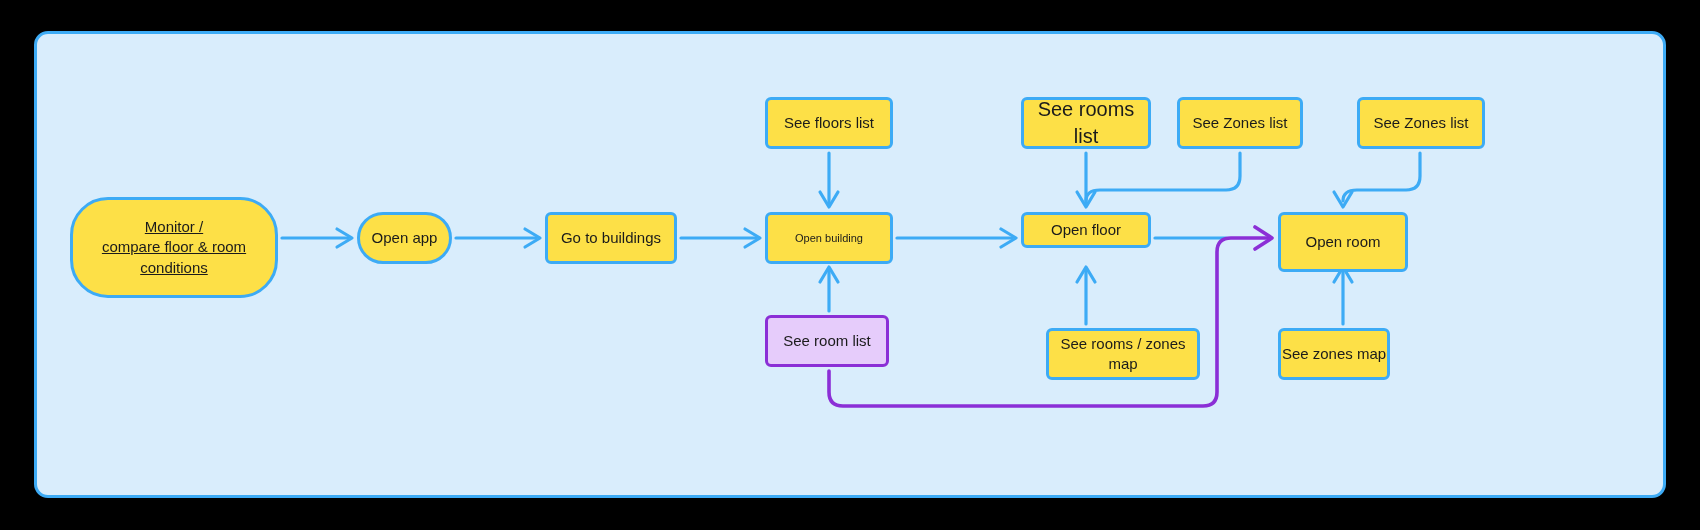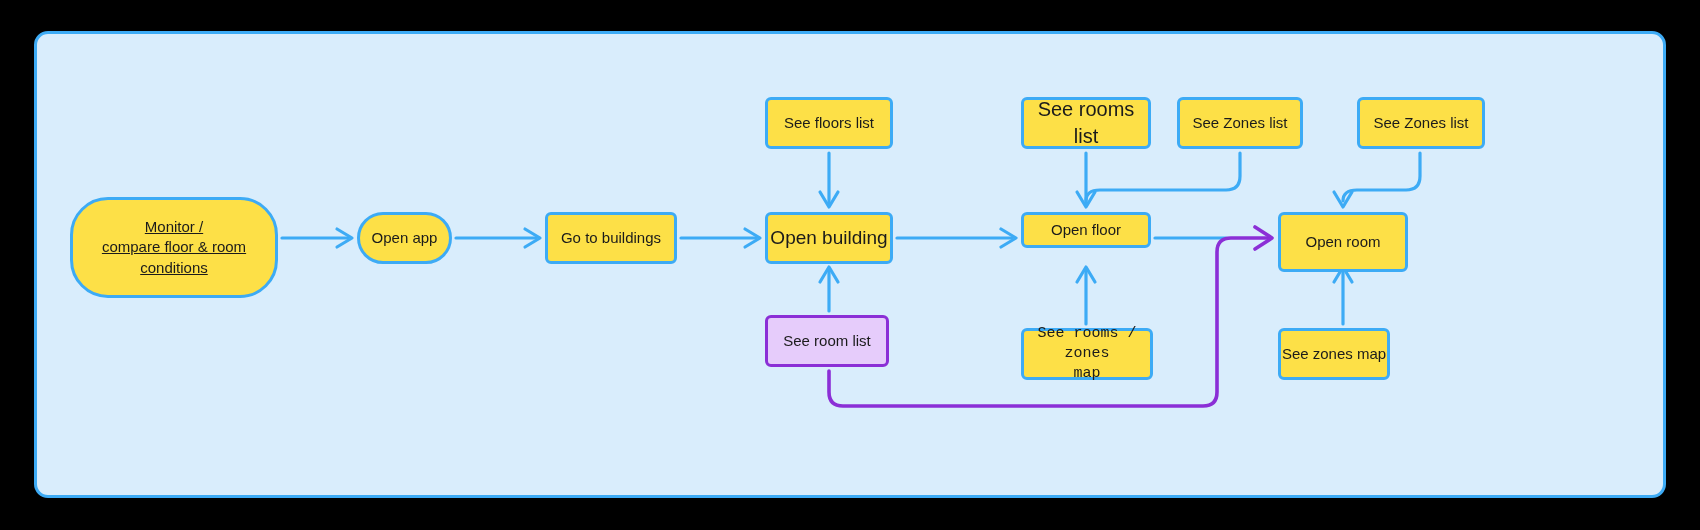--- a/index.html
+++ b/index.html
@@ -158,34 +158,34 @@
   </svg>
 
   <div class="node rounded" style="left:70px; top:197px; width:208px; height:101px; font-size:15px;text-decoration:underline;">Monitor /
 compare floor &amp; room
 conditions</div>
 
   <div class="node" style="left:545px; top:212px; width:132px; height:52px; font-size:15px;">Go to buildings</div>
 
   <div class="node rounded" style="left:357px; top:212px; width:95px; height:52px; font-size:15px;">Open app</div>
 
-  <div class="node" style="left:765px; top:212px; width:128px; height:52px; font-size:19px;">Open building</div>
+  <div class="node" style="left:765px; top:212px; width:128px; height:52px; font-size:11px;">Open building</div>
 
   <div class="node" style="left:1021px; top:212px; width:130px; height:36px; font-size:15px;">Open floor</div>
 
   <div class="node" style="left:1278px; top:212px; width:130px; height:60px; font-size:15px;">Open room</div>
 
   <div class="node" style="left:765px; top:97px; width:128px; height:52px; font-size:15px;">See floors list</div>
 
   <div class="node" style="left:1021px; top:97px; width:130px; height:52px; font-size:20px;">See rooms list</div>
 
   <div class="node" style="left:1177px; top:97px; width:126px; height:52px; font-size:15px;">See Zones list</div>
 
   <div class="node" style="left:1357px; top:97px; width:128px; height:52px; font-size:15px;">See Zones list</div>
 
   <div class="node purple" style="left:765px; top:315px; width:124px; height:52px; font-size:15px;">See room list</div>
 
-  <div class="node" style="left:1021px; top:328px; width:132px; height:52px; font-size:15px;font-family:Liberation Mono, monospace;">See rooms / zones
+  <div class="node" style="left:1046px; top:328px; width:154px; height:52px; font-size:15px;">See rooms / zones
 map</div>
 
   <div class="node" style="left:1278px; top:328px; width:112px; height:52px; font-size:15px;">See  zones map</div>
 
 </div>
 
 </body></html>

